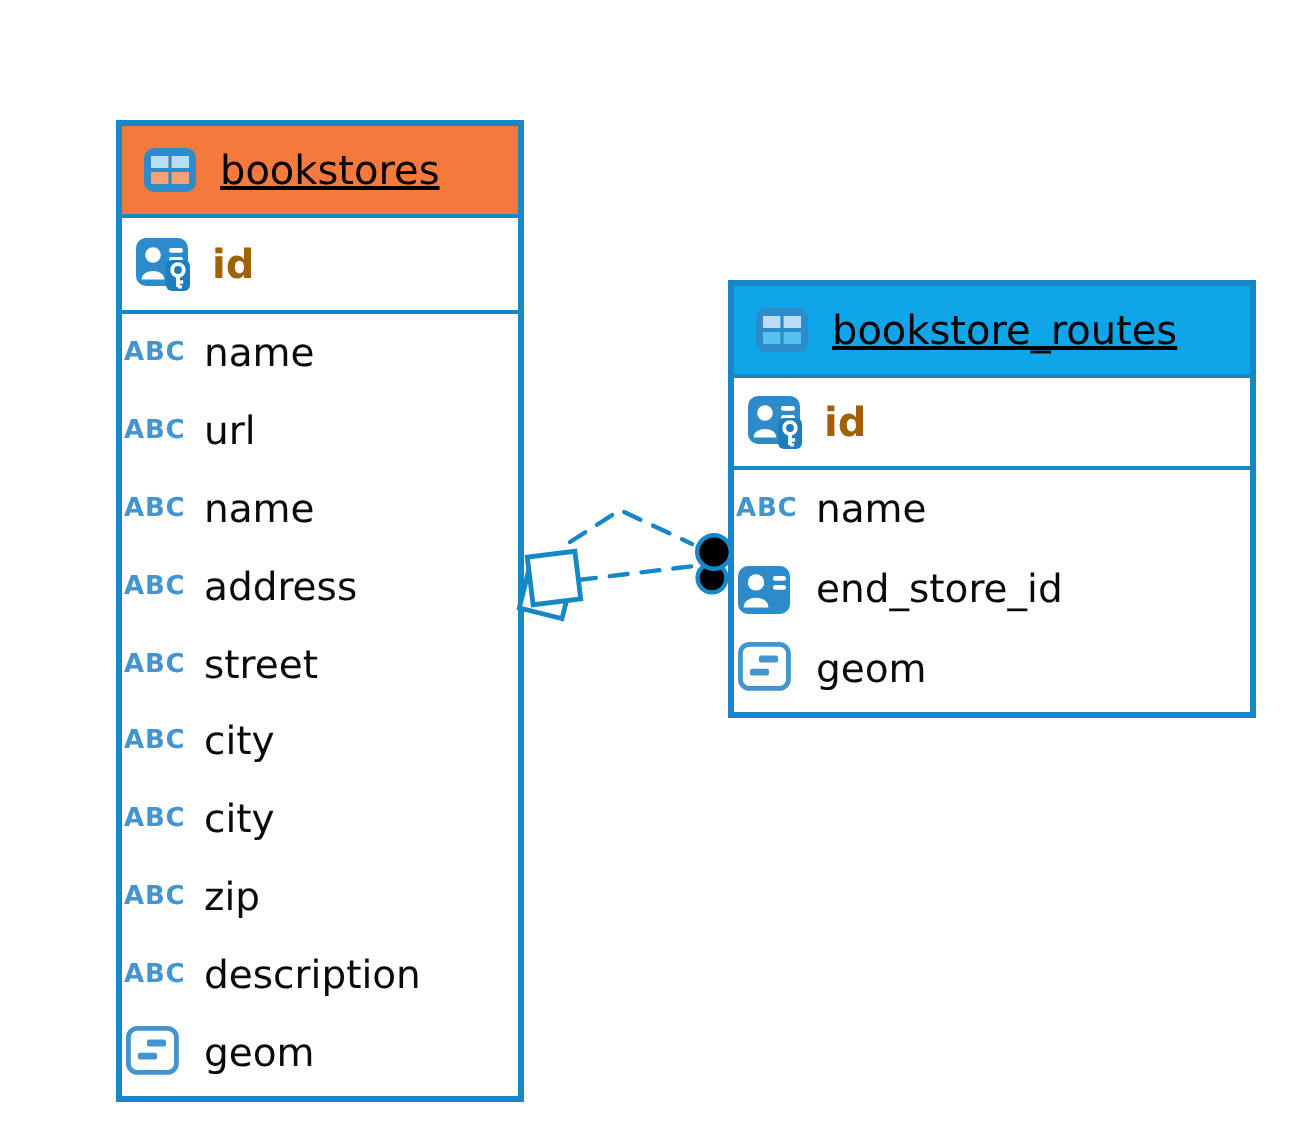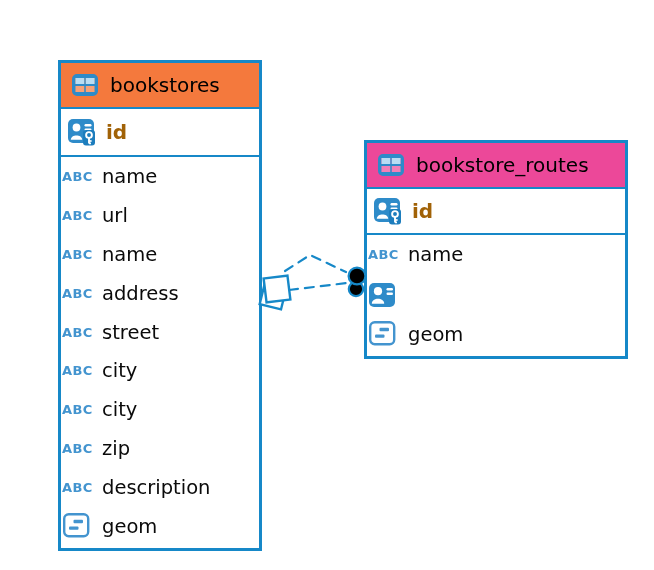--- a/index.html
+++ b/index.html
@@ -5,24 +5,24 @@
   html,body{margin:0;padding:0;background:#fff;}
   .canvas{
     position:relative;width:654px;height:570px;background:#ffffff;
     font-family:"DejaVu Sans","Liberation Sans",sans-serif;overflow:hidden;
   }
   .table{position:absolute;background:#fff;border:3px solid #1688c8;}
   .table-bookstores{left:58px;top:60px;width:198px;}
   .table-routes{left:364px;top:140px;width:258px;}
   .thead{
     display:flex;align-items:center;gap:10px;padding-left:9px;height:44px;
-    border-bottom:2px solid #1688c8;font-size:20px;color:#000;
+    border-bottom:2px solid #1688c8;font-size:20px;color:#000;text-decoration:underline;
   }
   .thead-orange{background:#f4793d;}
-  .thead-gray{background:#ec4899;}
+  .thead-gray{background:#0ea5e9;}
   .pk-row{
     display:flex;align-items:center;gap:8px;padding-left:7px;height:46px;
     border-bottom:2px solid #1688c8;font-weight:bold;font-size:20px;color:#a16207;
   }
   .table-routes .pk-row{height:44px;}
   .frow{display:flex;align-items:center;gap:10px;padding-left:1px;height:38.9px;font-size:19.5px;color:#0a0a0a;}
   .table-routes .frow{height:39.7px;}
   .fields{padding-bottom:2px;}
   .icon{display:flex;align-items:center;justify-content:center;width:30px;flex:0 0 30px;}
   .abc{
@@ -159,20 +159,21 @@
       <div class="frow">
         <span class="icon">
           <svg width="28" height="26" viewBox="0 0 28 26">
             <rect x="0" y="1" width="26" height="24" rx="5" fill="#2e8bc9"></rect>
             <circle cx="9" cy="9.2" r="4.1" fill="#fff"></circle>
             <path d="M2.8,21.8 C2.8,15.2 15.2,15.2 15.2,21.8 Z" fill="#fff"></path>
             <rect x="17.5" y="6" width="6.5" height="2.4" rx="1.2" fill="#fff"></rect>
             <rect x="17.5" y="10.5" width="6.5" height="2.4" rx="1.2" fill="#fff"></rect>
           </svg>
         </span>
+        <span>end_store_id</span>
       </div>
       <div class="frow">
         <span class="icon">
           <svg width="28" height="26" viewBox="0 0 28 26">
             <rect x="1.2" y="1.2" width="24" height="22" rx="4.5" fill="#fff" stroke="#4394cf" stroke-width="2.4"></rect>
             <rect x="10.5" y="6.8" width="9.5" height="3.4" rx="1" fill="#4394cf"></rect>
             <rect x="6" y="13.4" width="9.5" height="3.4" rx="1" fill="#4394cf"></rect>
           </svg>
         </span>
         <span>geom</span>

